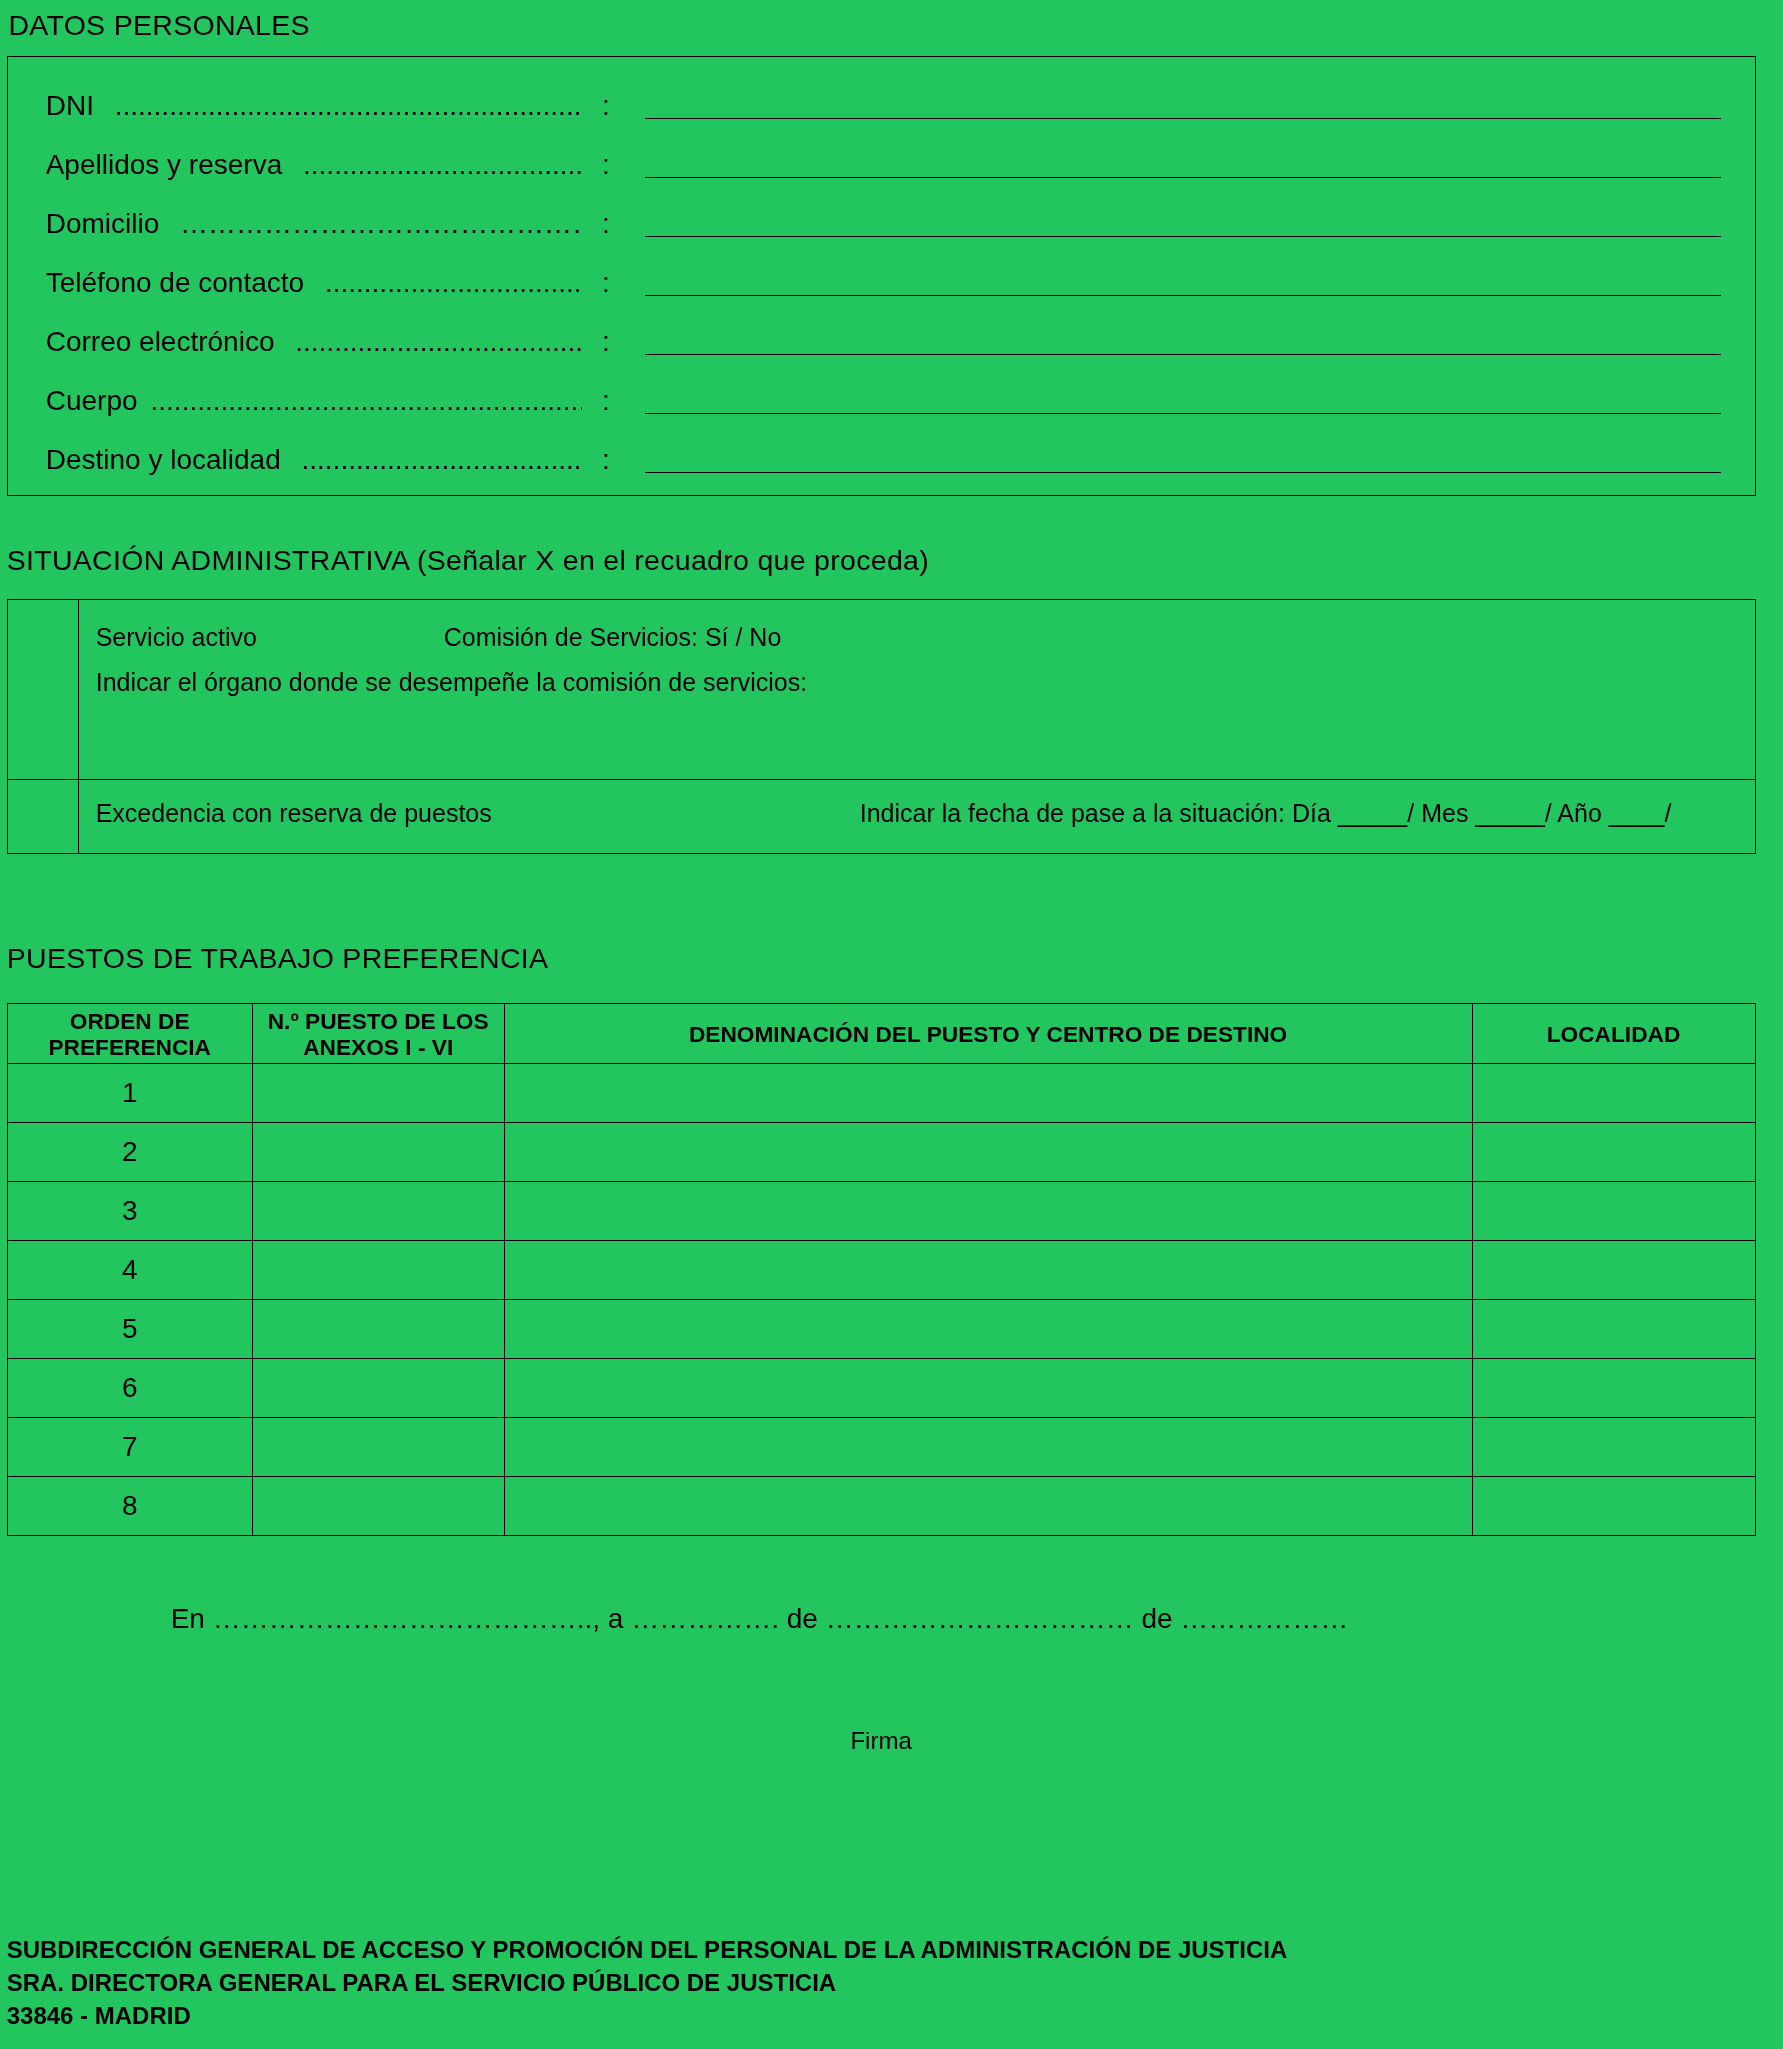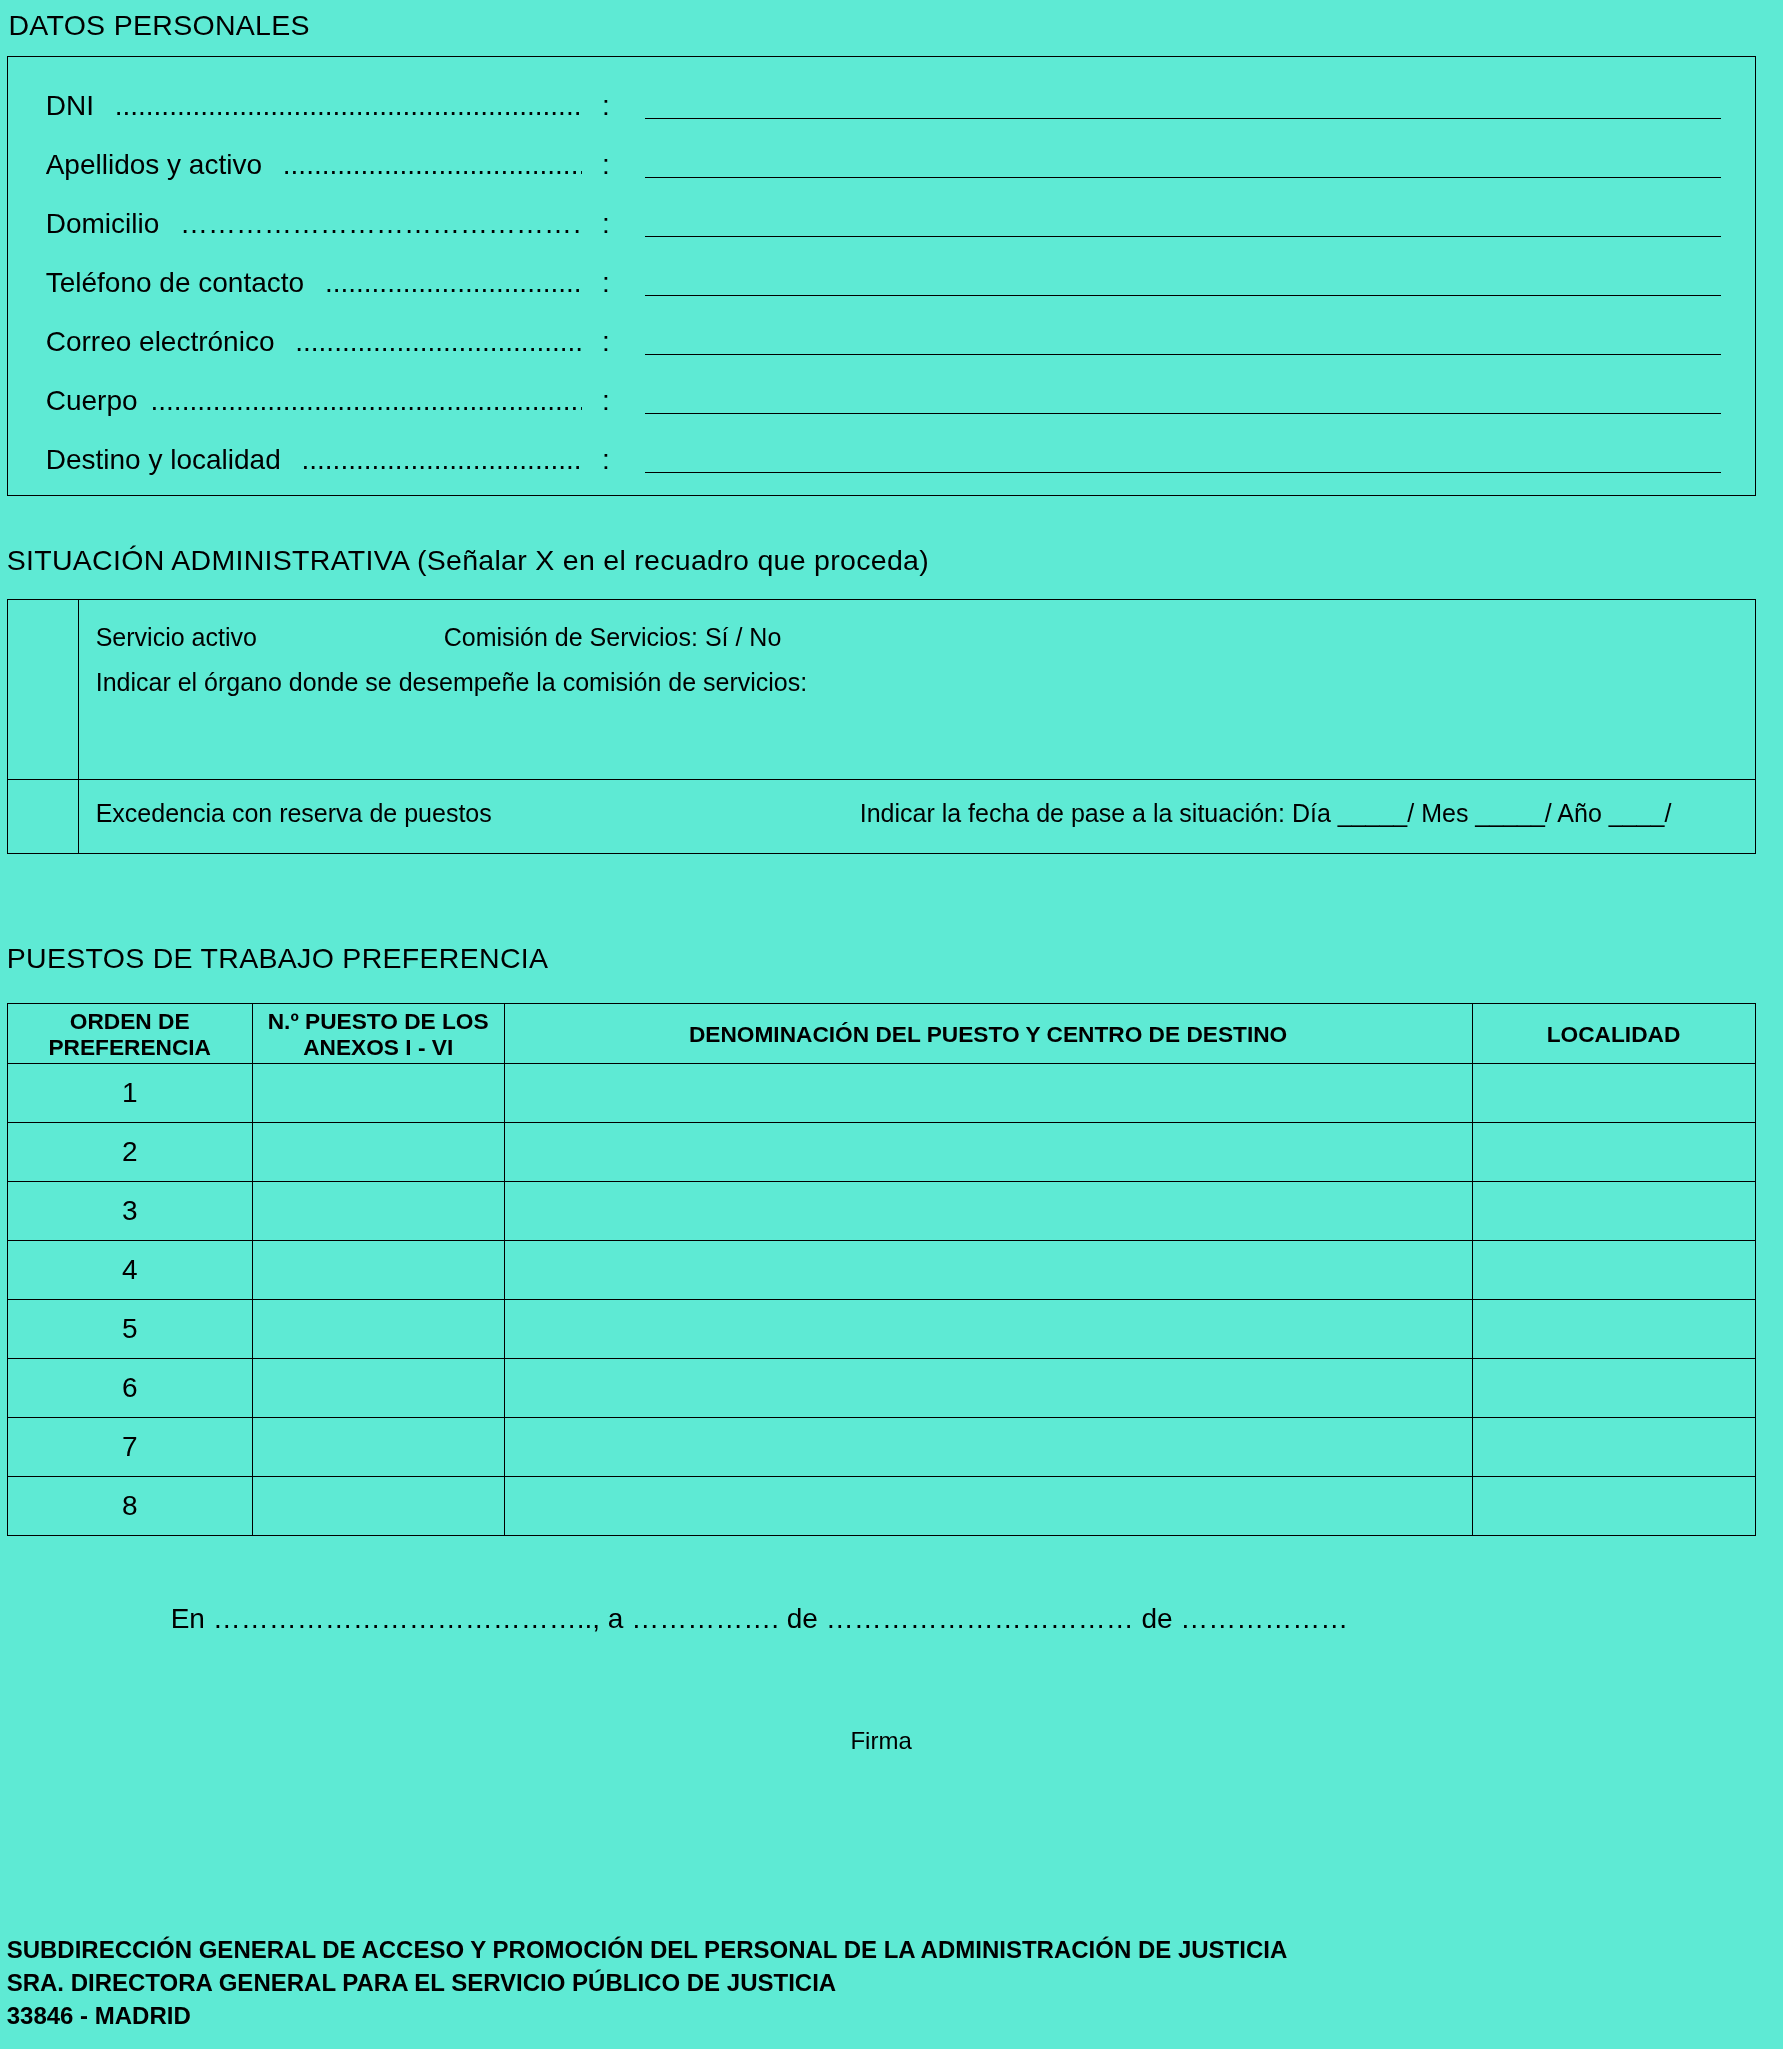--- a/index.html
+++ b/index.html
@@ -9,21 +9,21 @@
     height: 2049px;
     font-family: "Liberation Sans", sans-serif;
     color: #000;
   }
   .page {
     width: 1784px;
     height: 2049px;
     padding: 5px 28.5px 0 6.7px;
     overflow: hidden;
     position: relative;
-    background: #5eead4;
+    background: #22c55e;
   }
 
   .section-title {
     font-size: 28.5px;
     font-weight: 400;
     line-height: 34px;
     letter-spacing: 0.3px;
   }
   #title-datos { margin: 3.4px 0 13.4px 1.7px; }
 
@@ -149,21 +149,21 @@
       <span class="field-labelgroup">
           <span class="field-name">DNI </span>
           <span class="field-dots">......................................................................................</span>
           <span class="field-colon">:</span>
         </span>
       <span class="field-line"></span>
     </div>
 
     <div class="field-row">
       <span class="field-labelgroup">
-          <span class="field-name">Apellidos y activo </span>
+          <span class="field-name">Apellidos y reserva </span>
           <span class="field-dots">......................................................................................</span>
           <span class="field-colon">:</span>
         </span>
       <span class="field-line"></span>
     </div>
 
     <div class="field-row">
       <span class="field-labelgroup">
           <span class="field-name">Domicilio </span>
           <span class="field-dots">………………………………………………………………</span>

